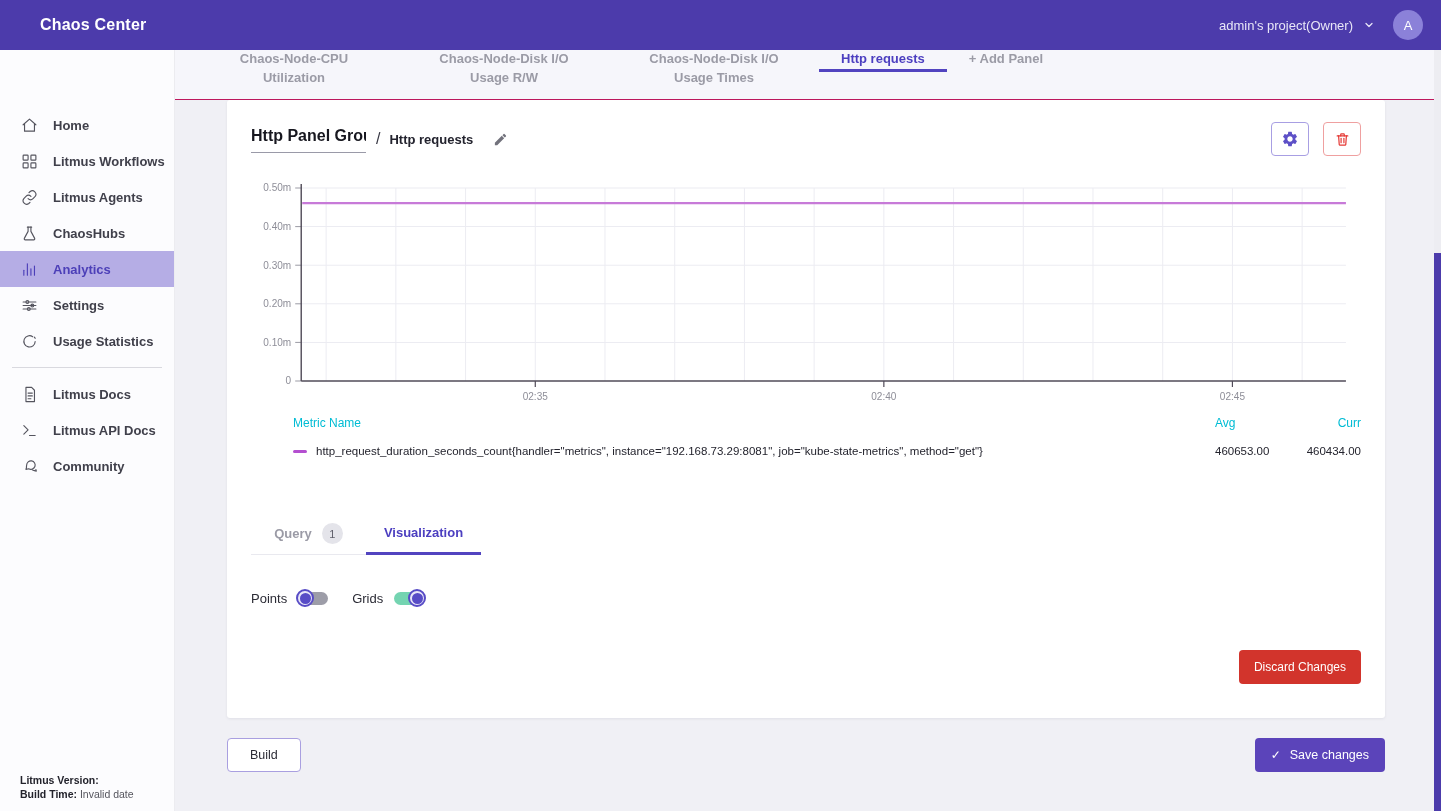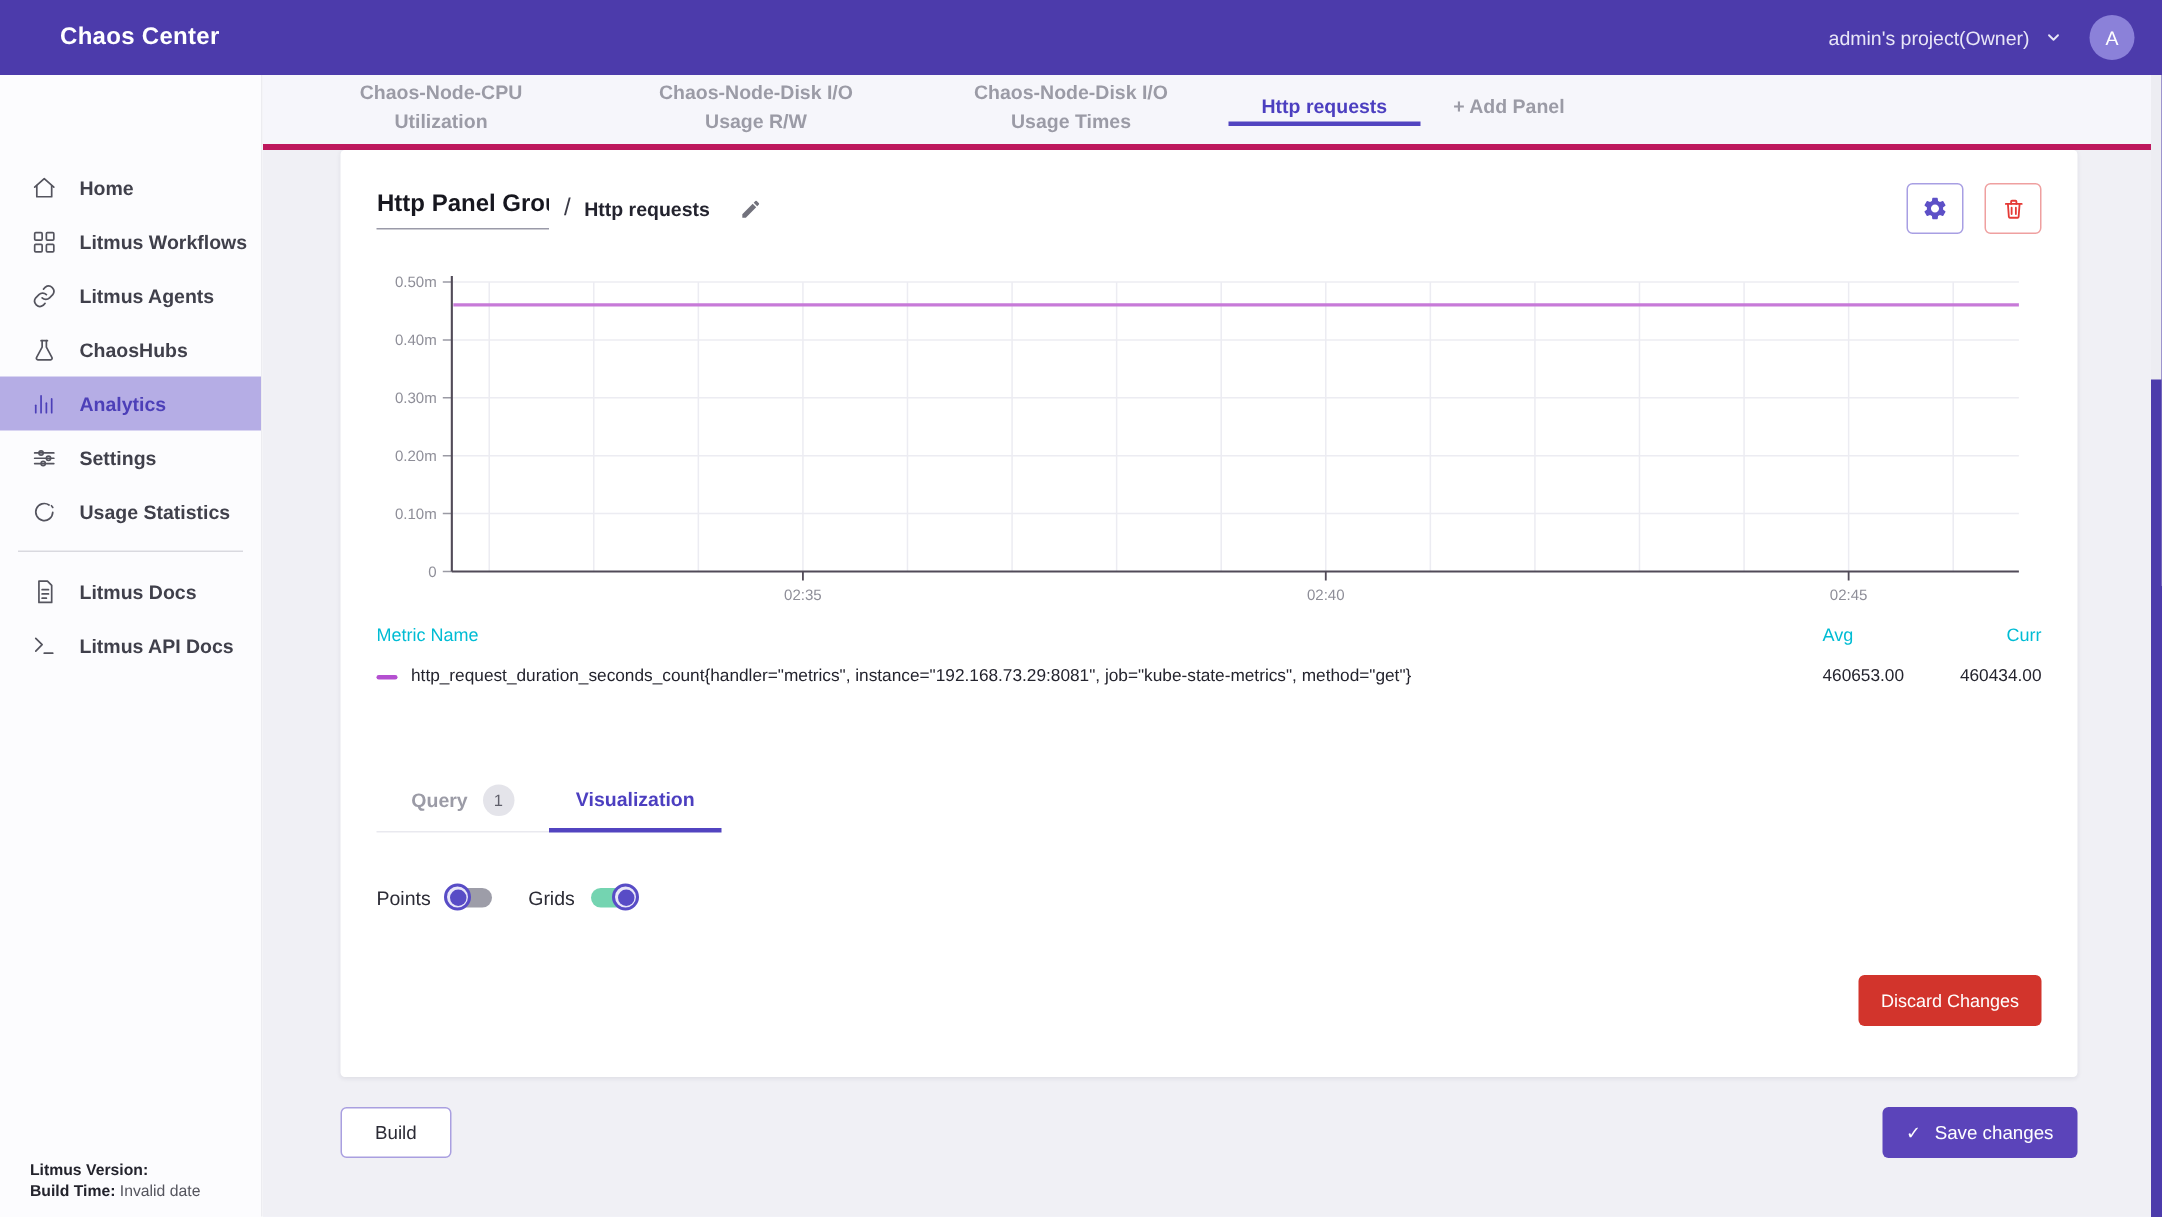--- a/index.html
+++ b/index.html
@@ -21,21 +21,21 @@
   .nav-item.active { background:#b5ade5; color:#4c3fb8; }
   .nav-item.active svg { stroke:#4c3fb8; }
   .nav-divider { border-top:1px solid #d9d9df; margin:8px 12px; }
   .sidebar-footer { position:absolute; left:20px; bottom:10px; font-size:10.5px; color:#23232c; line-height:14px; }
   .sidebar-footer b { font-weight:bold; }
   .sidebar-footer .muted { color:#55555e; font-weight:normal; }
 
   
   .main { position:absolute; top:50px; left:175px; right:0; bottom:0; background:#f0f0f5; }
 
-  .tabbar { height:50px; background:#f6f6fb; border-bottom:4px solid #be185d; display:flex; align-items:center; padding-left:14px; }
+  .tabbar { height:50px; background:#f6f6fb; border-bottom:1px solid #be185d; display:flex; align-items:flex-start; padding-left:14px; }
   .ptab { display:flex; align-items:center; justify-content:center; text-align:center; padding:0 22px; max-width:210px; font-size:13px; font-weight:bold; color:#9b9ba6; line-height:1.45; cursor:pointer; border-bottom:3px solid transparent; }
   .ptab.active { color:#4c3fc0; border-bottom-color:#5244c0; }
 
   .content { padding:0 56px 0 52px; }
   .card { background:#fff; border-radius:3px; box-shadow:0 1px 3px rgba(40,40,70,.08); padding:22px 24px 28px 24px; min-height:618px; }
 
   .card-header { display:flex; align-items:center; margin-bottom:22px; }
   .group-input { width:115px; border:none; border-bottom:1px solid #9a9aa8; font-family:"Liberation Sans",sans-serif; font-size:16px; font-weight:bold; color:#17171f; padding:2px 0 7px 0; outline:none; background:transparent; }
   .crumb-sep { font-size:16px; color:#3a3a46; margin:0 9px 0 10px; }
   .panel-name { font-size:13px; font-weight:bold; color:#23232e; }
@@ -43,21 +43,21 @@
   .card-header-actions { margin-left:auto; display:flex; gap:14px; }
   .icon-btn { width:38px; height:34px; border-radius:4px; background:#fff; display:flex; align-items:center; justify-content:center; cursor:pointer; }
   .icon-btn.gear { border:1px solid #a89fe3; }
   .icon-btn.trash { border:1px solid #efa0a0; }
 
   .chart-wrap { width:100%; }
   .chart-wrap svg { display:block; width:100%; height:228px; }
   .chart-wrap text { font-family:"Liberation Sans",sans-serif; }
 
   
-  .legend { margin-top:10px; }
+  .legend { margin-top:10px;margin-left:42px; }
   .legend-head { display:flex; align-items:center; font-size:12px; color:#00bcd4; }
   .legend-head .sp { flex:1; }
   .col-avg { width:70px; }
   .col-curr { width:76px; text-align:right; }
   .legend-row { display:flex; align-items:center; margin-top:15px; font-size:11.5px; color:#24242e; }
   .legend-dash { width:14px; height:3px; border-radius:2px; background:#b44fd0; margin-right:9px; flex:0 0 auto; }
   .legend-name { flex:1; padding-right:10px; }
 
   
   .subtabs { display:flex; margin-top:56px; }
@@ -175,20 +175,27 @@
           <path d="M10 18h4"></path>
         </svg>
       <span class="lbl">Litmus Docs</span>
     </div>
     <div class="nav-item">
       <svg viewBox="0 0 24 24">
           <polyline points="4 17 10 11 4 5"></polyline>
           <line x1="12" y1="19" x2="20" y2="19"></line>
         </svg>
       <span class="lbl">Litmus API Docs</span>
+    </div>
+    <div class="nav-item">
+      <svg viewBox="0 0 24 24">
+          <path d="M8 10a6 6 0 1 1 3 5.2L7 16l.8-3A6 6 0 0 1 8 10z"></path>
+          <path d="M15.5 16.5a5 5 0 0 0 3.5 1.3l2.6.7-.6-2.3"></path>
+        </svg>
+      <span class="lbl">Community</span>
     </div>
   </div>
   <div class="sidebar-footer">
     <div><b>Litmus Version:</b></div>
     <div><b>Build Time:</b><span class="muted"> Invalid date</span></div>
   </div>
 </nav>
 
 <main class="main">
 

